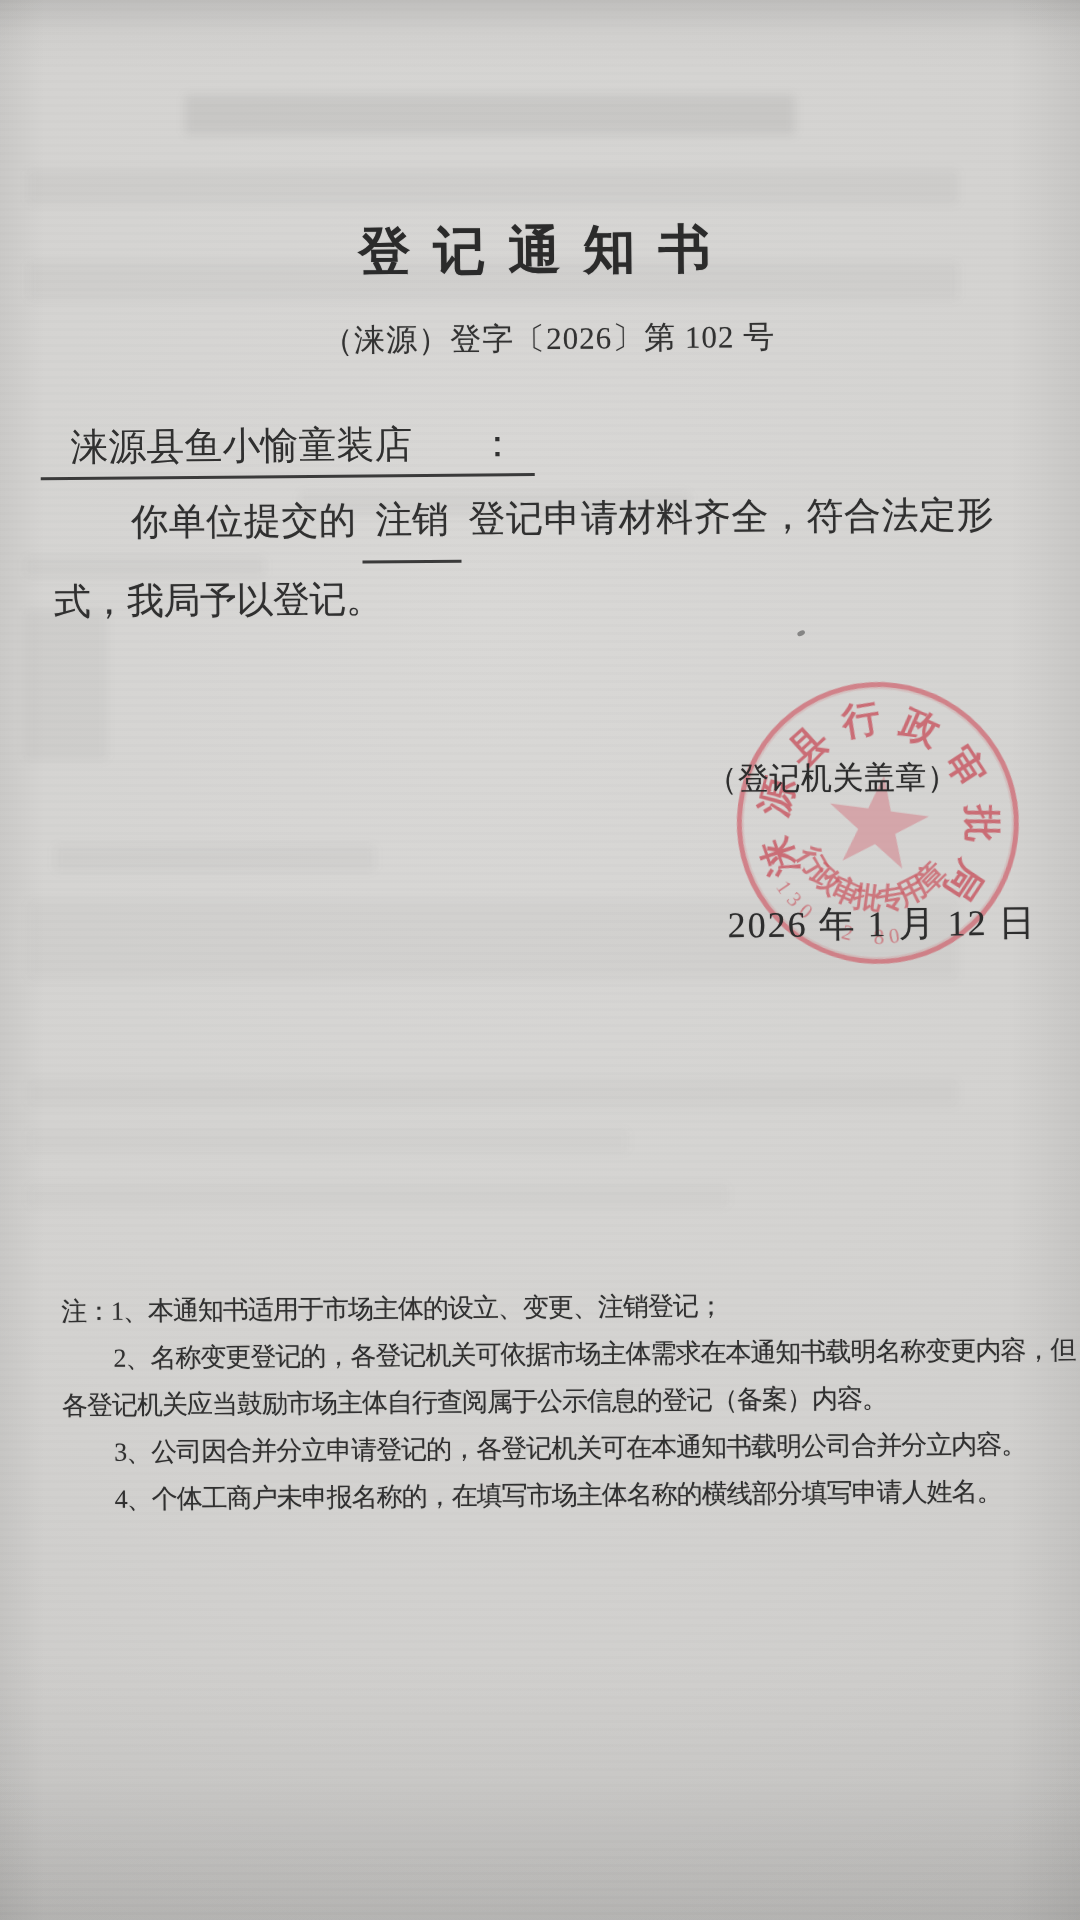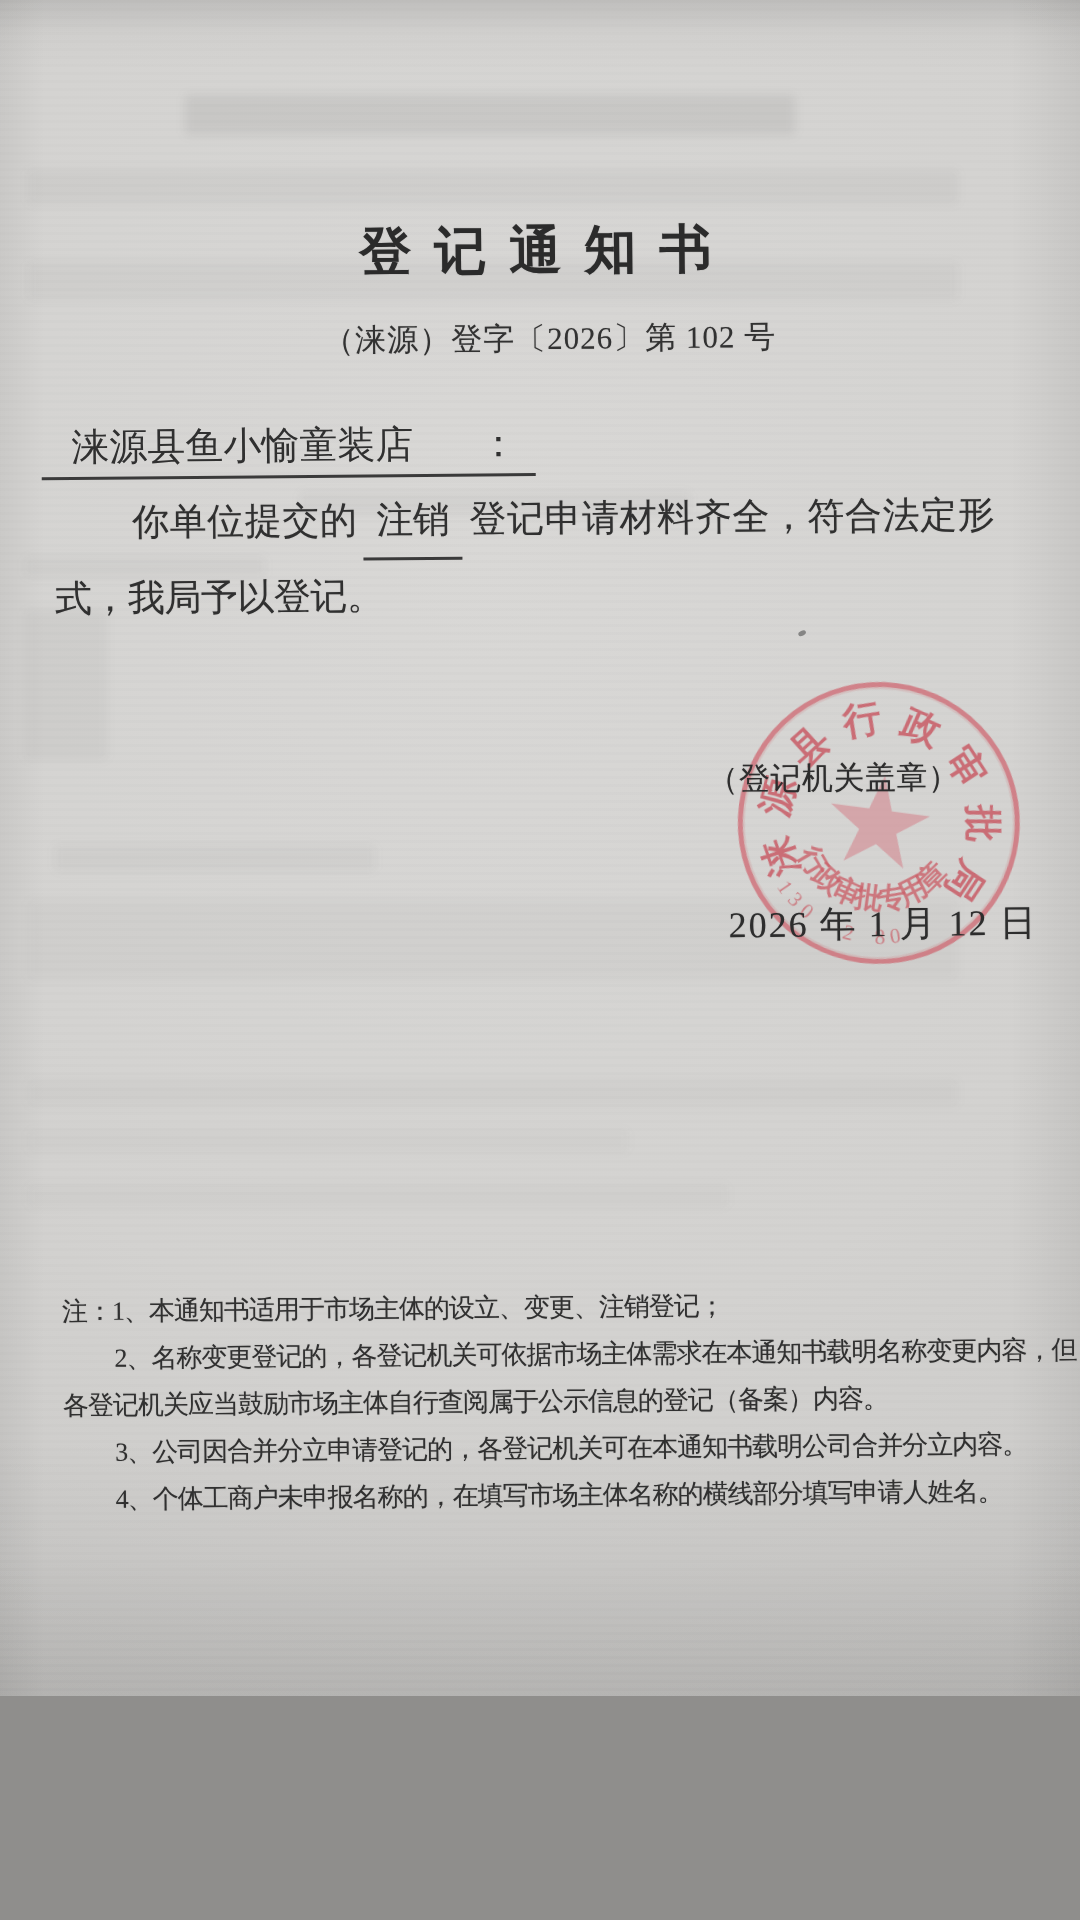--- a/index.html
+++ b/index.html
@@ -1,20 +1,20 @@
 <!DOCTYPE html>
 <html><head>
 <meta charset="utf-8">
 <style>
   * { margin: 0; padding: 0; box-sizing: border-box; }
   html,body { width:1080px; height:1920px; background:#8f8e8c; }
   body { font-family:"Liberation Serif","DejaVu Serif",serif; }
 
   .photo {
-    position:relative; width:1080px; height:1696px; overflow:hidden;
+    position:relative; width:1080px; height:1920px; overflow:hidden;
     background:
       linear-gradient(to bottom, rgba(0,0,0,0.10), rgba(0,0,0,0.02) 34px, rgba(0,0,0,0) 70px),
       linear-gradient(to left,  rgba(0,0,0,0.06), rgba(0,0,0,0) 70px),
       linear-gradient(to right, rgba(0,0,0,0.05), rgba(0,0,0,0) 45px),
       linear-gradient(to top,   rgba(0,0,0,0.12), rgba(0,0,0,0.03) 140px, rgba(0,0,0,0) 260px),
       radial-gradient(ellipse 130% 95% at 45% 32%, #d9d8d6 0%, #d3d2d0 50%, #cac9c7 82%, #bdbcba 100%);
   }
   
   .photo::before {
     content:""; position:absolute; inset:0; pointer-events:none;
@@ -63,20 +63,21 @@
 
   .body-para {
     position:absolute; left:57px; top:483px; width:940px;
     font-size:37px; letter-spacing:-0.5px; line-height:71px;
     text-indent:78px; text-align:justify; color:#303030;
     text-shadow:0 0 1px rgba(70,70,70,0.4);
   }
   .blank {
     display:inline-block; text-indent:0; margin:0 6px; padding:0 13px 2px;
     border-bottom:3px solid #3a3a3a;
+    font-family:Liberation Mono, monospace;
   }
 
   .seal-caption {
     position:absolute; left:708px; top:760px;
     font-size:31px; letter-spacing:0.5px; color:#2d2d2d; z-index:3;
     text-shadow:0 0 1px rgba(60,60,60,0.5);
   }
   .issue-date {
     position:absolute; left:728px; top:903px;
     font-size:36px; letter-spacing:2px; color:#2d2d2d; z-index:3;

